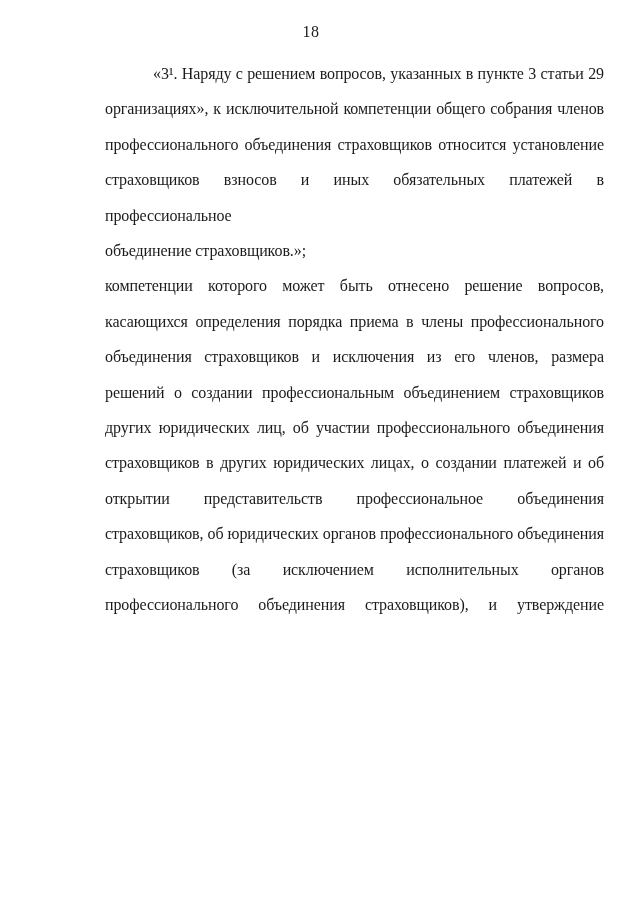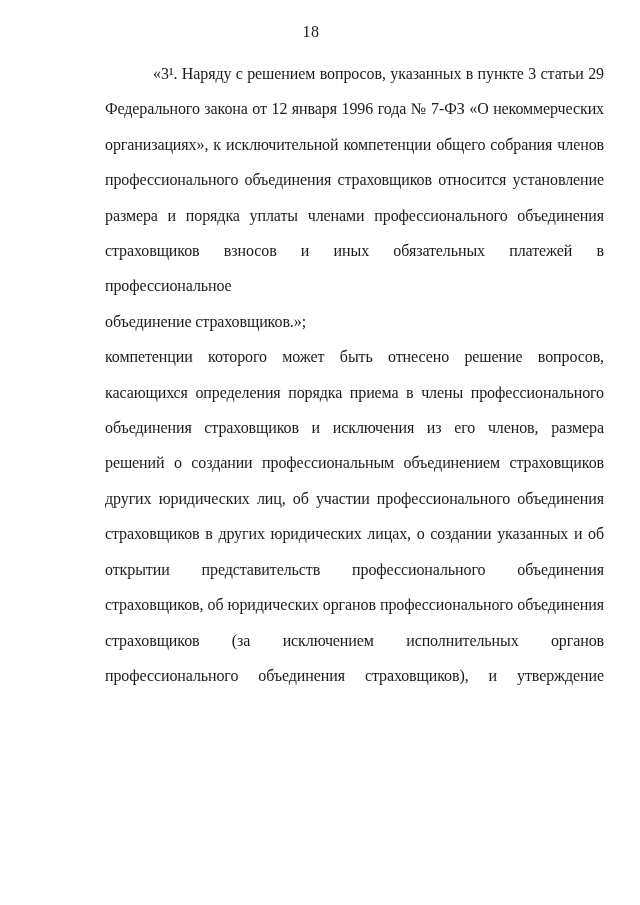--- a/index.html
+++ b/index.html
@@ -49,31 +49,29 @@
 </style>
 </head>
 <body>
 
 <div class="page">
 
   <div class="page-number">18</div>
 
   <div class="content">
     <div class="line indent">«3¹. Наряду с решением вопросов, указанных в пункте 3 статьи 29</div>
-    <div class="line">Федерального закона от 12 января 1996 года № 7-ФЗ «О некоммерческих</div>
     <div class="line">организациях», к исключительной компетенции общего собрания членов</div>
     <div class="line">профессионального объединения страховщиков относится установление</div>
-    <div class="line">размера и порядка уплаты членами профессионального объединения</div>
     <div class="line">страховщиков взносов и иных обязательных платежей в профессиональное</div>
     <div class="line para-end">объединение страховщиков.»;</div>
     <div class="line">компетенции которого может быть отнесено решение вопросов,</div>
     <div class="line">касающихся определения порядка приема в члены профессионального</div>
     <div class="line">объединения страховщиков и исключения из его членов, размера</div>
     <div class="line">решений о создании профессиональным объединением страховщиков</div>
     <div class="line">других юридических лиц, об участии профессионального объединения</div>
-    <div class="line">страховщиков в других юридических лицах, о создании указанных и об</div>
-    <div class="line">открытии представительств профессионального объединения</div>
+    <div class="line">страховщиков в других юридических лицах, о создании платежей и об</div>
+    <div class="line">открытии представительств профессиональное объединения</div>
     <div class="line">страховщиков, об юридических органов профессионального объединения</div>
     <div class="line">страховщиков (за исключением исполнительных органов</div>
     <div class="line">профессионального объединения страховщиков), и утверждение</div>
   </div>
 
 </div>
 
 </body></html>

